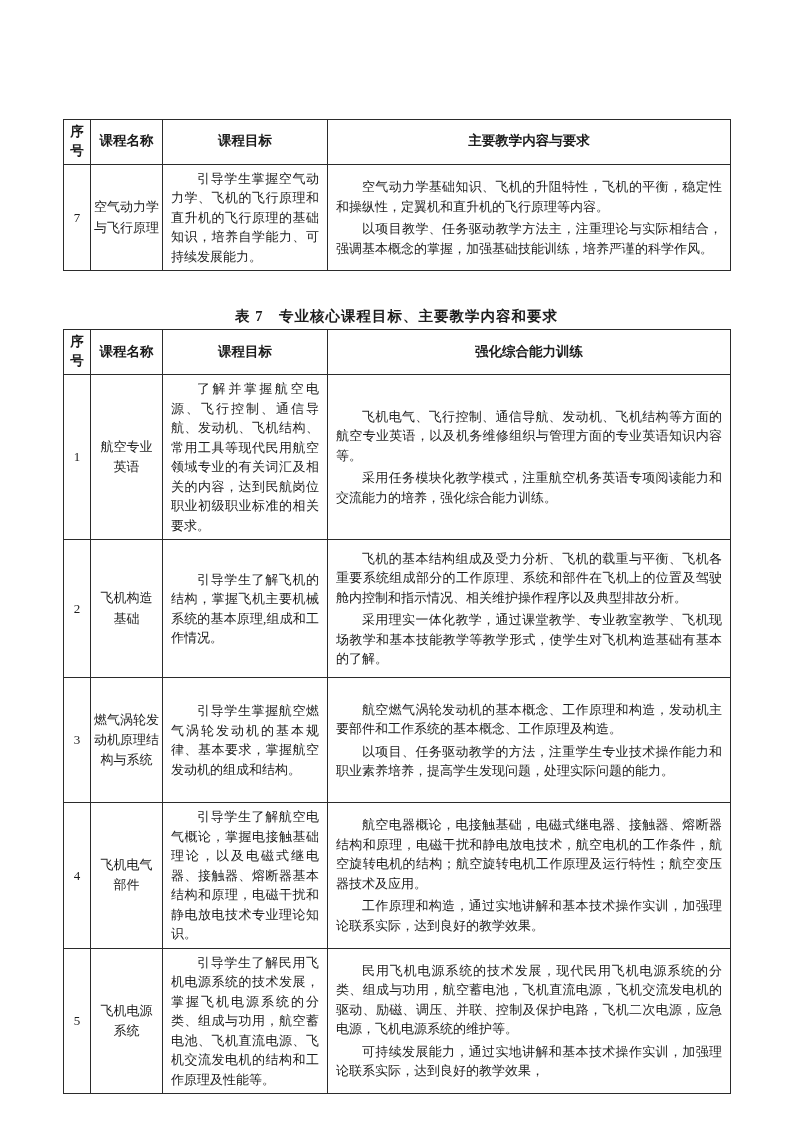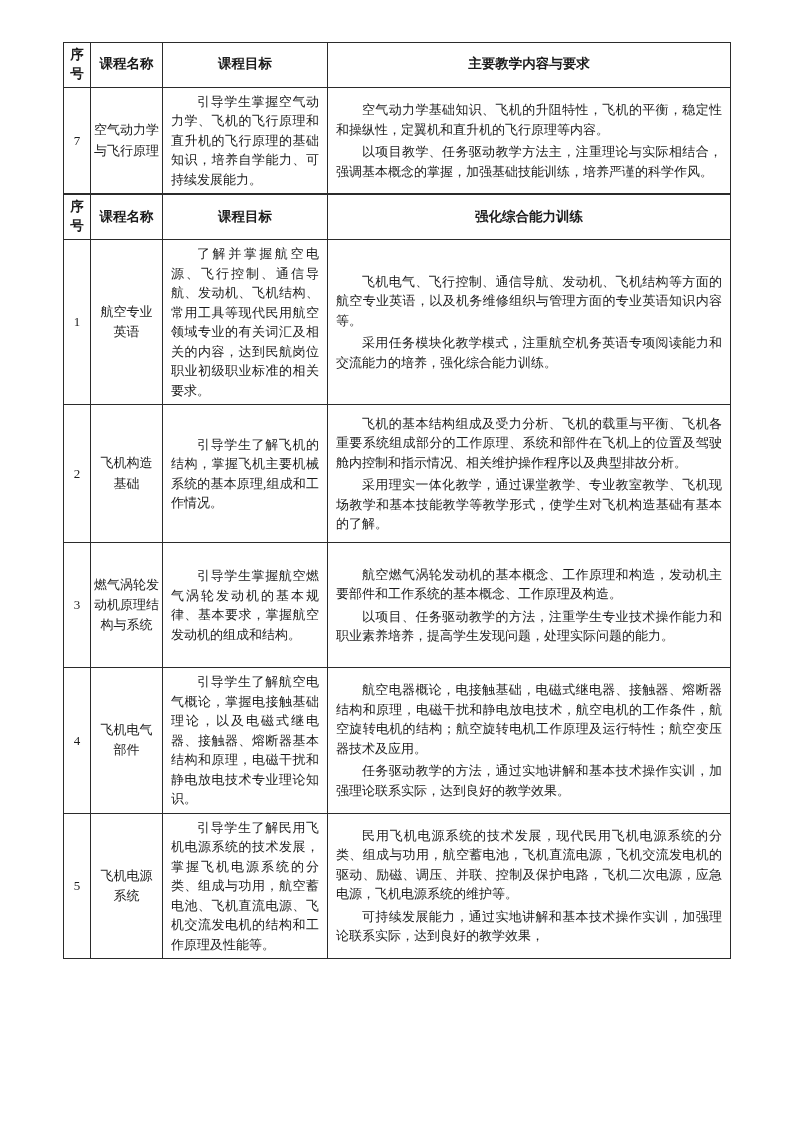--- a/index.html
+++ b/index.html
@@ -4,21 +4,21 @@
 <style>
   * { margin:0; padding:0; box-sizing:border-box; }
   html,body { background:#ffffff; }
   body {
     width:793px; height:1122px;
     font-family:"Liberation Serif","DejaVu Serif",serif;
     color:#1c1c1c;
   }
   .page {
     width:793px; height:1122px;
-    padding:42px 63px 0 63px;
+    padding:119px 63px 0 63px;
     position:relative; overflow:hidden;
     background:#ffffff;
   }
   table { border-collapse:collapse; width:667px; table-layout:fixed; }
   col.c-num { width:27px; }
   col.c-name { width:72px; }
   col.c-obj { width:165px; }
   col.c-content { width:403px; }
   th, td { border:1px solid #2b2b2b; vertical-align:middle; }
   thead tr { height:42px; }
@@ -73,20 +73,21 @@
             <p class="para ind">引导学生掌握空气动力学、飞机的飞行原理和直升机的飞行原理的基础知识，培养自学能力、可持续发展能力。</p>
           </td>
           <td class="content">
             <p class="para ind">空气动力学基础知识、飞机的升阻特性，飞机的平衡，稳定性和操纵性，定翼机和直升机的飞行原理等内容。</p>
             <p class="para ind">以项目教学、任务驱动教学方法主，注重理论与实际相结合，强调基本概念的掌握，加强基础技能训练，培养严谨的科学作风。</p>
           </td>
         </tr>
       </tbody>
   </table>
 
+  <div class="tbl-title">表 7　专业核心课程目标、主要教学内容和要求</div>
 
   <table id="t2">
     <colgroup>
       <col class="c-num">
         <col class="c-name">
         <col class="c-obj">
         <col class="c-content">
     </colgroup>
     <thead>
       <tr>
@@ -136,21 +137,21 @@
         </tr>
         <tr>
           <td class="num">4</td>
           <td class="name">飞机电气
 部件</td>
           <td class="obj">
             <p class="para ind">引导学生了解航空电气概论，掌握电接触基础理论，以及电磁式继电器、接触器、熔断器基本结构和原理，电磁干扰和静电放电技术专业理论知识。</p>
           </td>
           <td class="content">
             <p class="para ind">航空电器概论，电接触基础，电磁式继电器、接触器、熔断器结构和原理，电磁干扰和静电放电技术，航空电机的工作条件，航空旋转电机的结构；航空旋转电机工作原理及运行特性；航空变压器技术及应用。</p>
-            <p class="para ind">任务驱动教学的方法，通过实地讲解和基本技术操作实训，加强理论联系实际，达到良好的教学效果。</p>
+            <p class="para ind">工作原理和构造，通过实地讲解和基本技术操作实训，加强理论联系实际，达到良好的教学效果。</p>
           </td>
         </tr>
         <tr>
           <td class="num">5</td>
           <td class="name">飞机电源
 系统</td>
           <td class="obj">
             <p class="para ind">引导学生了解民用飞机电源系统的技术发展，掌握飞机电源系统的分类、组成与功用，航空蓄电池、飞机直流电源、飞机交流发电机的结构和工作原理及性能等。</p>
           </td>
           <td class="content">

